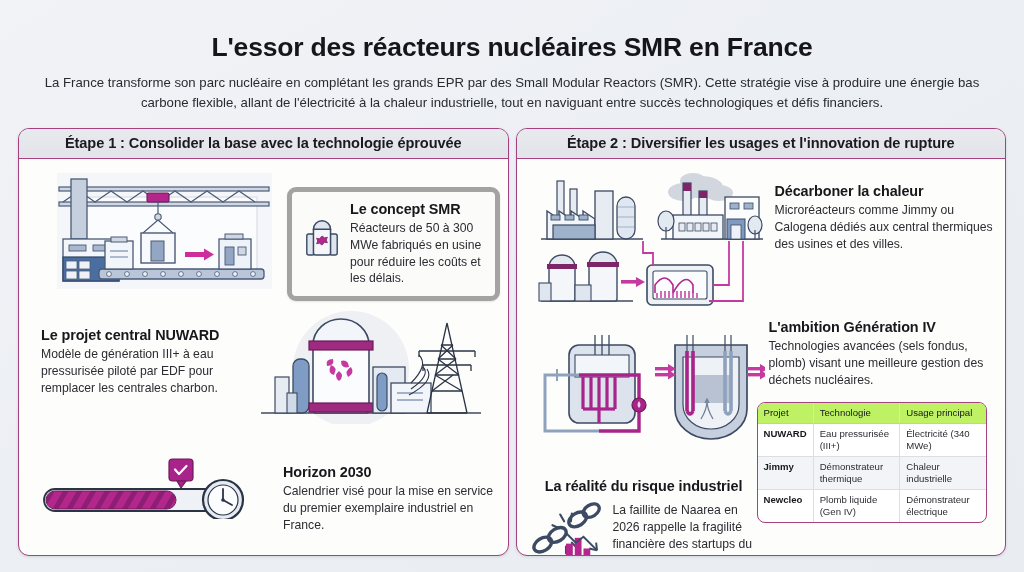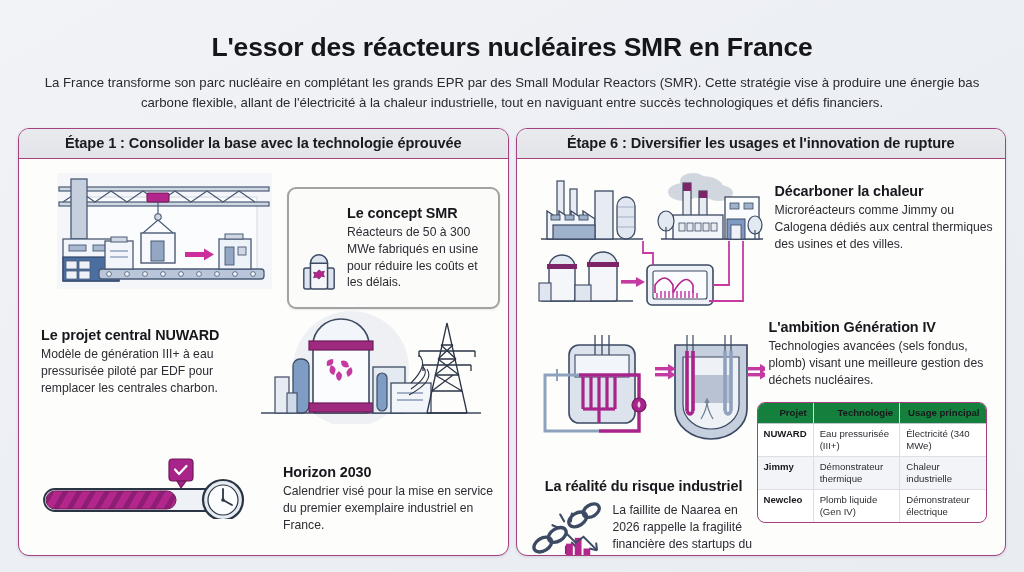--- a/index.html
+++ b/index.html
@@ -40,33 +40,33 @@
     flex: 0 0 auto;
   }
   .panel-bd { position: relative; flex: 1 1 auto; }
 
   
   .blk-h { font-size: 14.4px; font-weight: 700; color: #17171c; margin-bottom: 3px; letter-spacing: -.1px; }
   .blk-p { font-size: 12.2px; line-height: 1.38; color: #2c2c33; }
 
   
   .card {
-    position: absolute; border: 2px solid #a3a3a3; border-radius: 9px;
+    position: absolute; border: 5px solid #a3a3a3; border-radius: 9px;
     background: #fbfbfa; box-shadow: 0 1px 2px rgba(40,40,60,.10);
-    display: flex; gap: 9px; align-items: flex-end; padding: 16px 11px;
+    display: flex; gap: 9px; align-items: flex-start; padding: 9px 11px;
   }
 
   
   .tbl-wrap {
     position: absolute; border: 1.4px solid #a4417e; border-radius: 8px;
     background: #fff; overflow: hidden;
   }
   table { border-collapse: collapse; width: 100%; }
   th, td { padding: 4px 6px; text-align: left; vertical-align: top; font-size: 9.6px; line-height: 1.25; }
-  th { background: #15803d; font-weight: 700; color: #17171c; border-bottom: 1px solid #c3c6cd; text-align: right; }
+  th { background: #bef264; font-weight: 400; color: #17171c; border-bottom: 1px solid #c3c6cd; }
   td { border-bottom: 1px solid #dcdee3; color: #2c2c33; }
   tbody tr:nth-child(even) td { background: #f3f4f7; }
   tbody tr:last-child td { border-bottom: none; }
   td.proj { font-weight: 700; color: #17171c; }
   th + th, td + td { border-left: 1px solid #dcdee3; }
 
   svg { display: block; }
 </style>
 </head>
 <body>
@@ -242,21 +242,21 @@
         </div>
         <div style="position:absolute;left:264px;top:305px;width:225px;">
           <div class="blk-h">Horizon 2030</div>
           <div class="blk-p">Calendrier visé pour la mise en service du premier exemplaire industriel en France.</div>
         </div>
 
       </div>
     </div>
 
     <div class="panel">
-      <div class="panel-hd">Étape 6 : Diversifier les usages et l'innovation de rupture</div>
+      <div class="panel-hd">Étape 2 : Diversifier les usages et l'innovation de rupture</div>
       <div class="panel-bd">
 
         <div style="position:absolute;left:16px;top:8px;width:235px;height:140px;">
           <svg viewBox="0 0 235 140" width="235" height="140">
 
             <g fill="#d2d6de">
               <ellipse cx="168" cy="20" rx="22" ry="11"></ellipse>
                 <ellipse cx="150" cy="25" rx="15" ry="9"></ellipse>
               <ellipse cx="186" cy="26" rx="14" ry="8"></ellipse>
                 <ellipse cx="160" cy="14" rx="13" ry="8"></ellipse>

